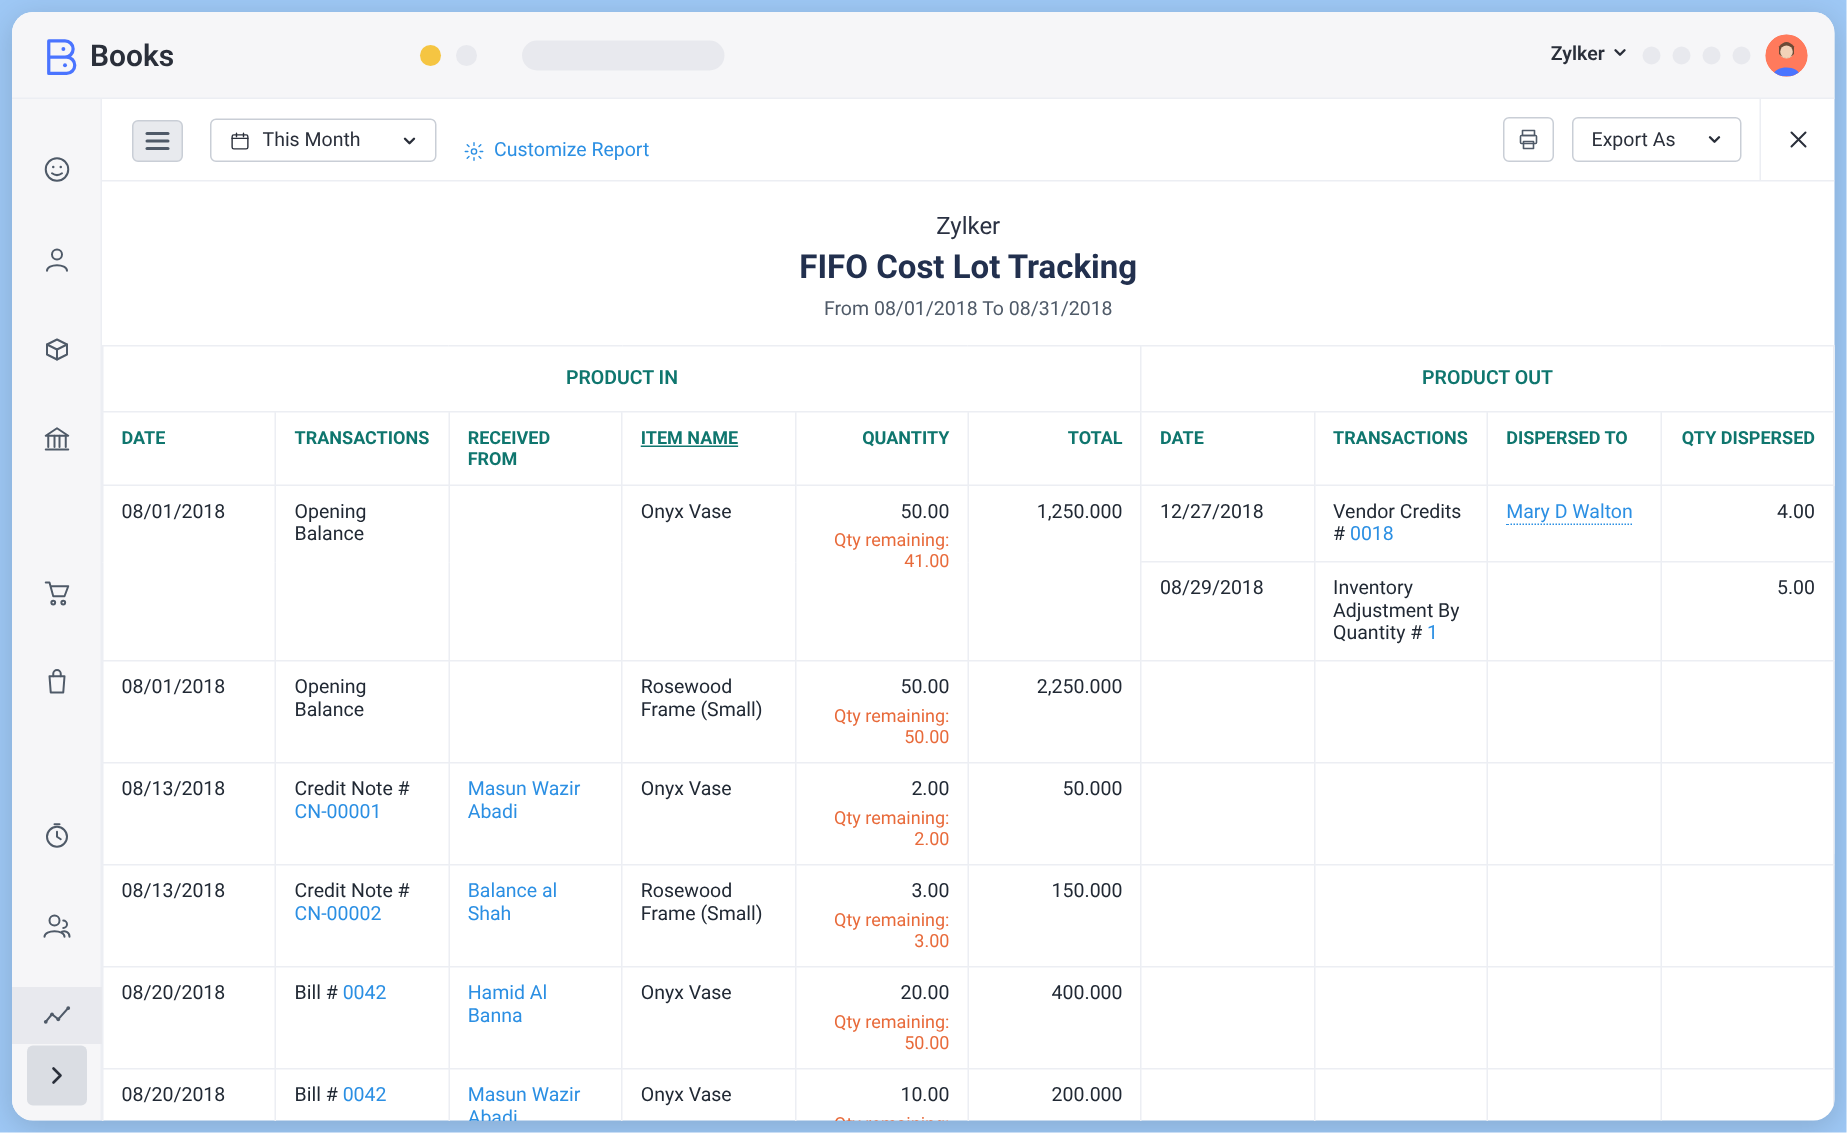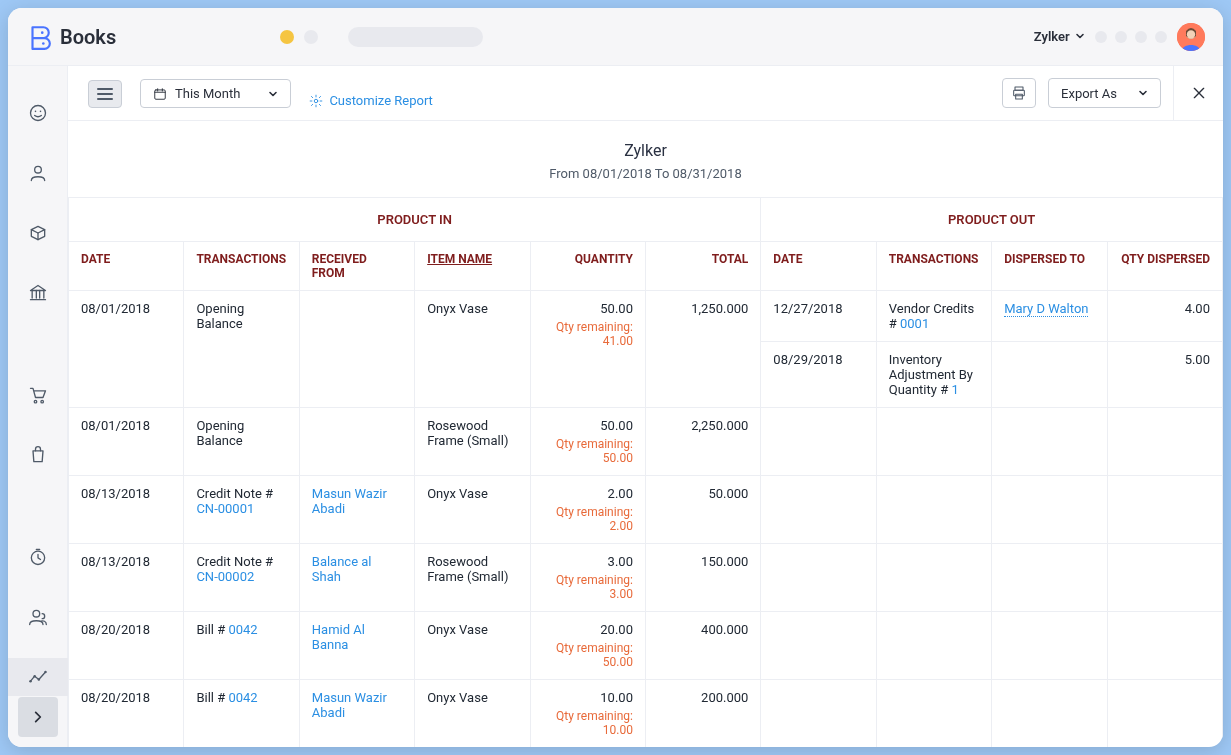--- a/index.html
+++ b/index.html
@@ -141,21 +141,21 @@
     table { border-collapse: collapse; width: 100%; table-layout: fixed;}
     th, td {
       border: 1px solid #eceef3;
       padding: 10px 12px;
       font-size: 13px;
       vertical-align: top;
     }
     th {
       background: #fff;
       font-weight: 700;
-      color: #7f1d1d;
+      color: #0f766e;
       text-align: left;
       font-size: 12px;
     }
     .group-header th {
       text-align: center;
       font-size: 13px;
       font-weight: 600;
       padding: 14px 8px;
     }
     .col-date { width: 95px; }
@@ -339,20 +339,21 @@
           <div class="close-btn">
             <svg width="16" height="16" viewBox="0 0 24 24">
                 <path d="M5 5 L19 19 M19 5 L5 19" stroke-width="2"></path>
               </svg>
           </div>
         </div>
       </div>
 
       <div class="report-header">
         <div class="company-name">Zylker</div>
+        <div class="report-title">FIFO Cost Lot Tracking</div>
         <div class="date-range">From 08/01/2018 To 08/31/2018</div>
       </div>
 
       <div class="table-scroll">
         <table>
           <thead>
             <tr class="group-header">
               <th colspan="6">PRODUCT IN</th>
               <th colspan="4">PRODUCT OUT</th>
             </tr>
@@ -371,21 +372,21 @@
           </thead>
           <tbody id="tbody">
               <tr>
                 <td rowspan="2">08/01/2018</td>
                 <td rowspan="2">Opening Balance</td>
                 <td rowspan="2"></td>
                 <td rowspan="2">Onyx Vase</td>
                 <td rowspan="2" class="num">50.00<span class="qty-remaining">Qty remaining: 41.00</span></td>
                 <td rowspan="2" class="num">1,250.000</td>
                 <td>12/27/2018</td>
-                <td>Vendor Credits # <span class="link">0001</span></td>
+                <td>Vendor Credits # <span class="link">0018</span></td>
                 <td><span class="link underline">Mary D Walton</span></td>
                 <td class="num">4.00</td>
               </tr>
               <tr>
                 <td>08/29/2018</td>
                 <td>Inventory Adjustment By Quantity # <span class="link">1</span></td>
                 <td></td>
                 <td class="num">5.00</td>
               </tr>
               <tr>

